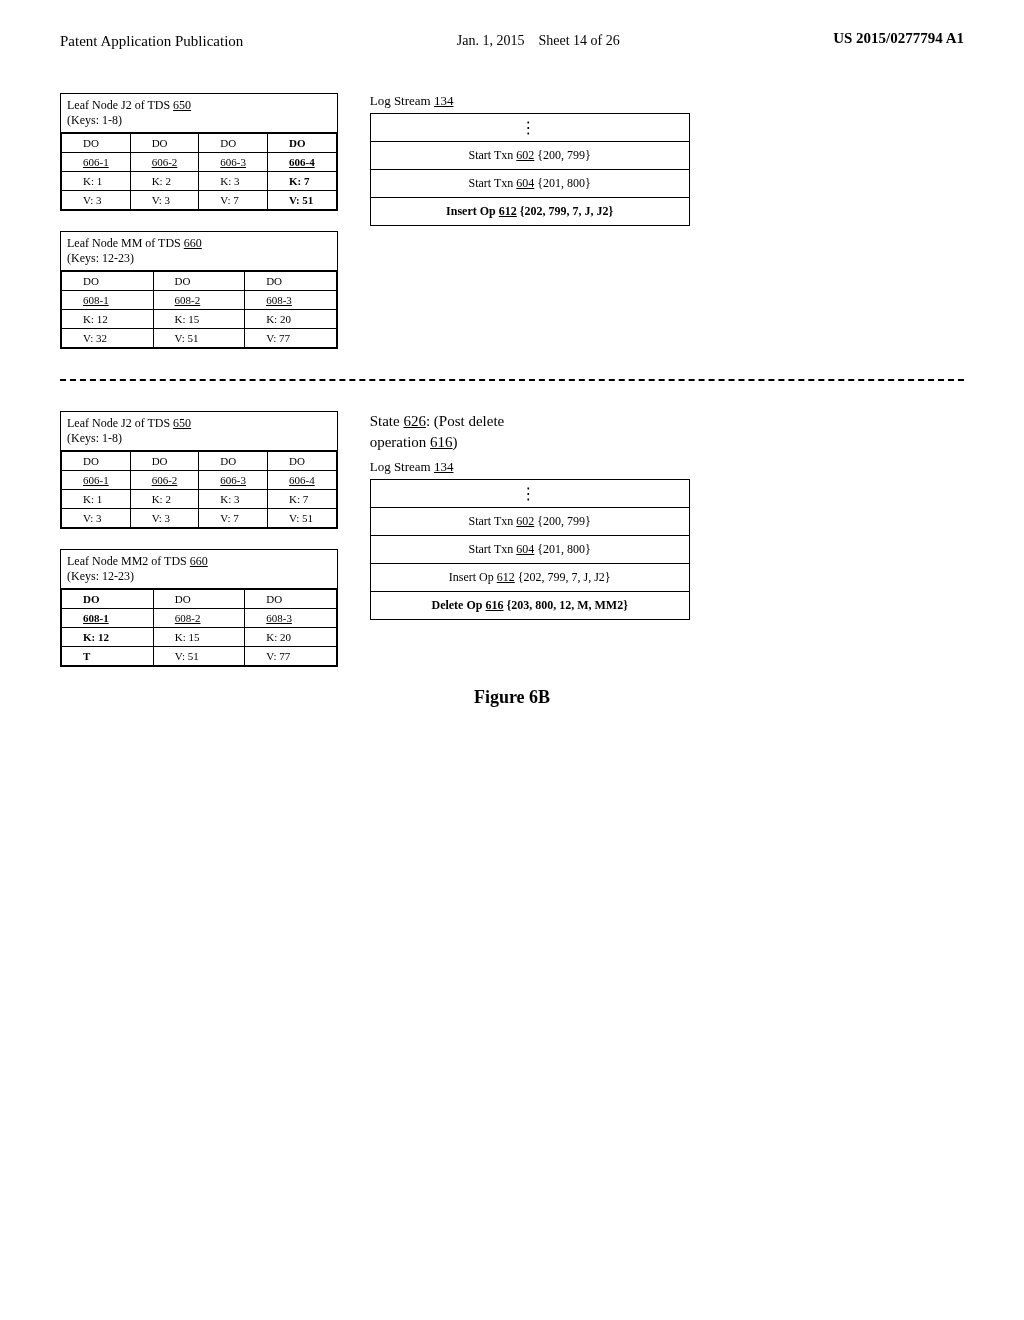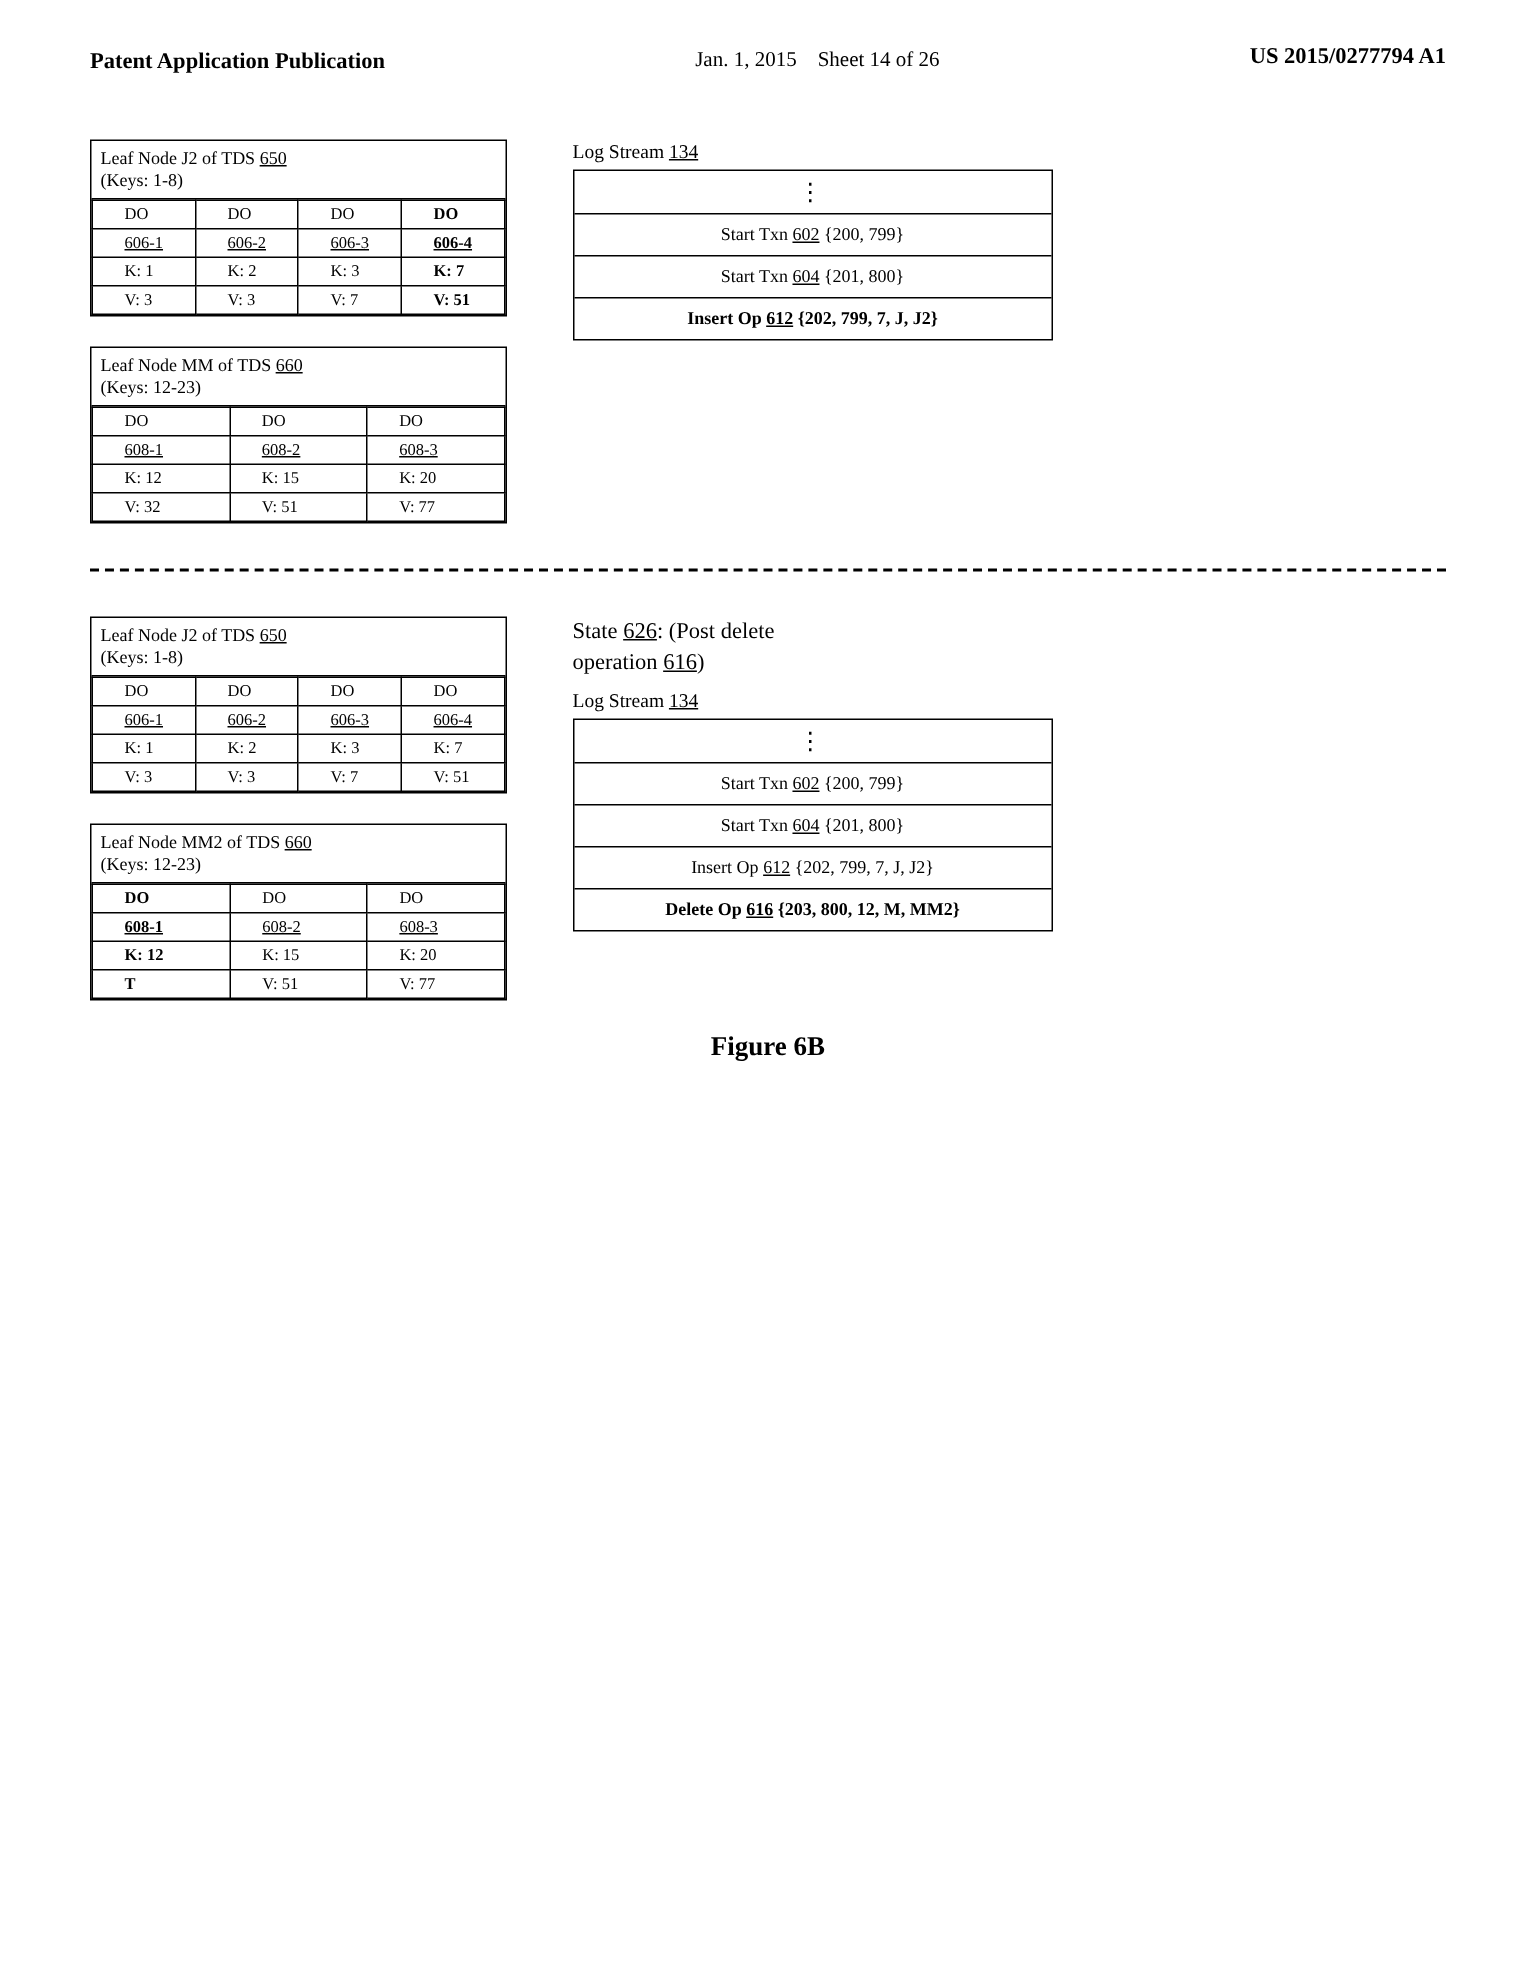--- a/index.html
+++ b/index.html
@@ -14,21 +14,21 @@
 
     
     .page-header {
       display: flex;
       justify-content: space-between;
       align-items: flex-start;
       padding: 30px 60px 20px 60px;
       border-bottom: none;
     }
     .header-left {
-      font-weight: bold;
+      font-weight: normal;
       font-size: 15px;
       line-height: 1.5;
     }
     .header-center {
       font-size: 14px;
       text-align: center;
       line-height: 1.6;
     }
     .header-right {
       font-size: 15px;
@@ -44,21 +44,21 @@
     
     .dashed-divider {
       border: none;
       border-top: 2px dashed #000;
       margin: 30px 0;
     }
 
     
     .diagram-section {
       display: flex;
-      gap: 44px;
+      gap: 32px;
       margin-bottom: 20px;
     }
 
     .left-panel {
       display: flex;
       flex-direction: column;
       gap: 20px;
       min-width: 230px;
     }
 

